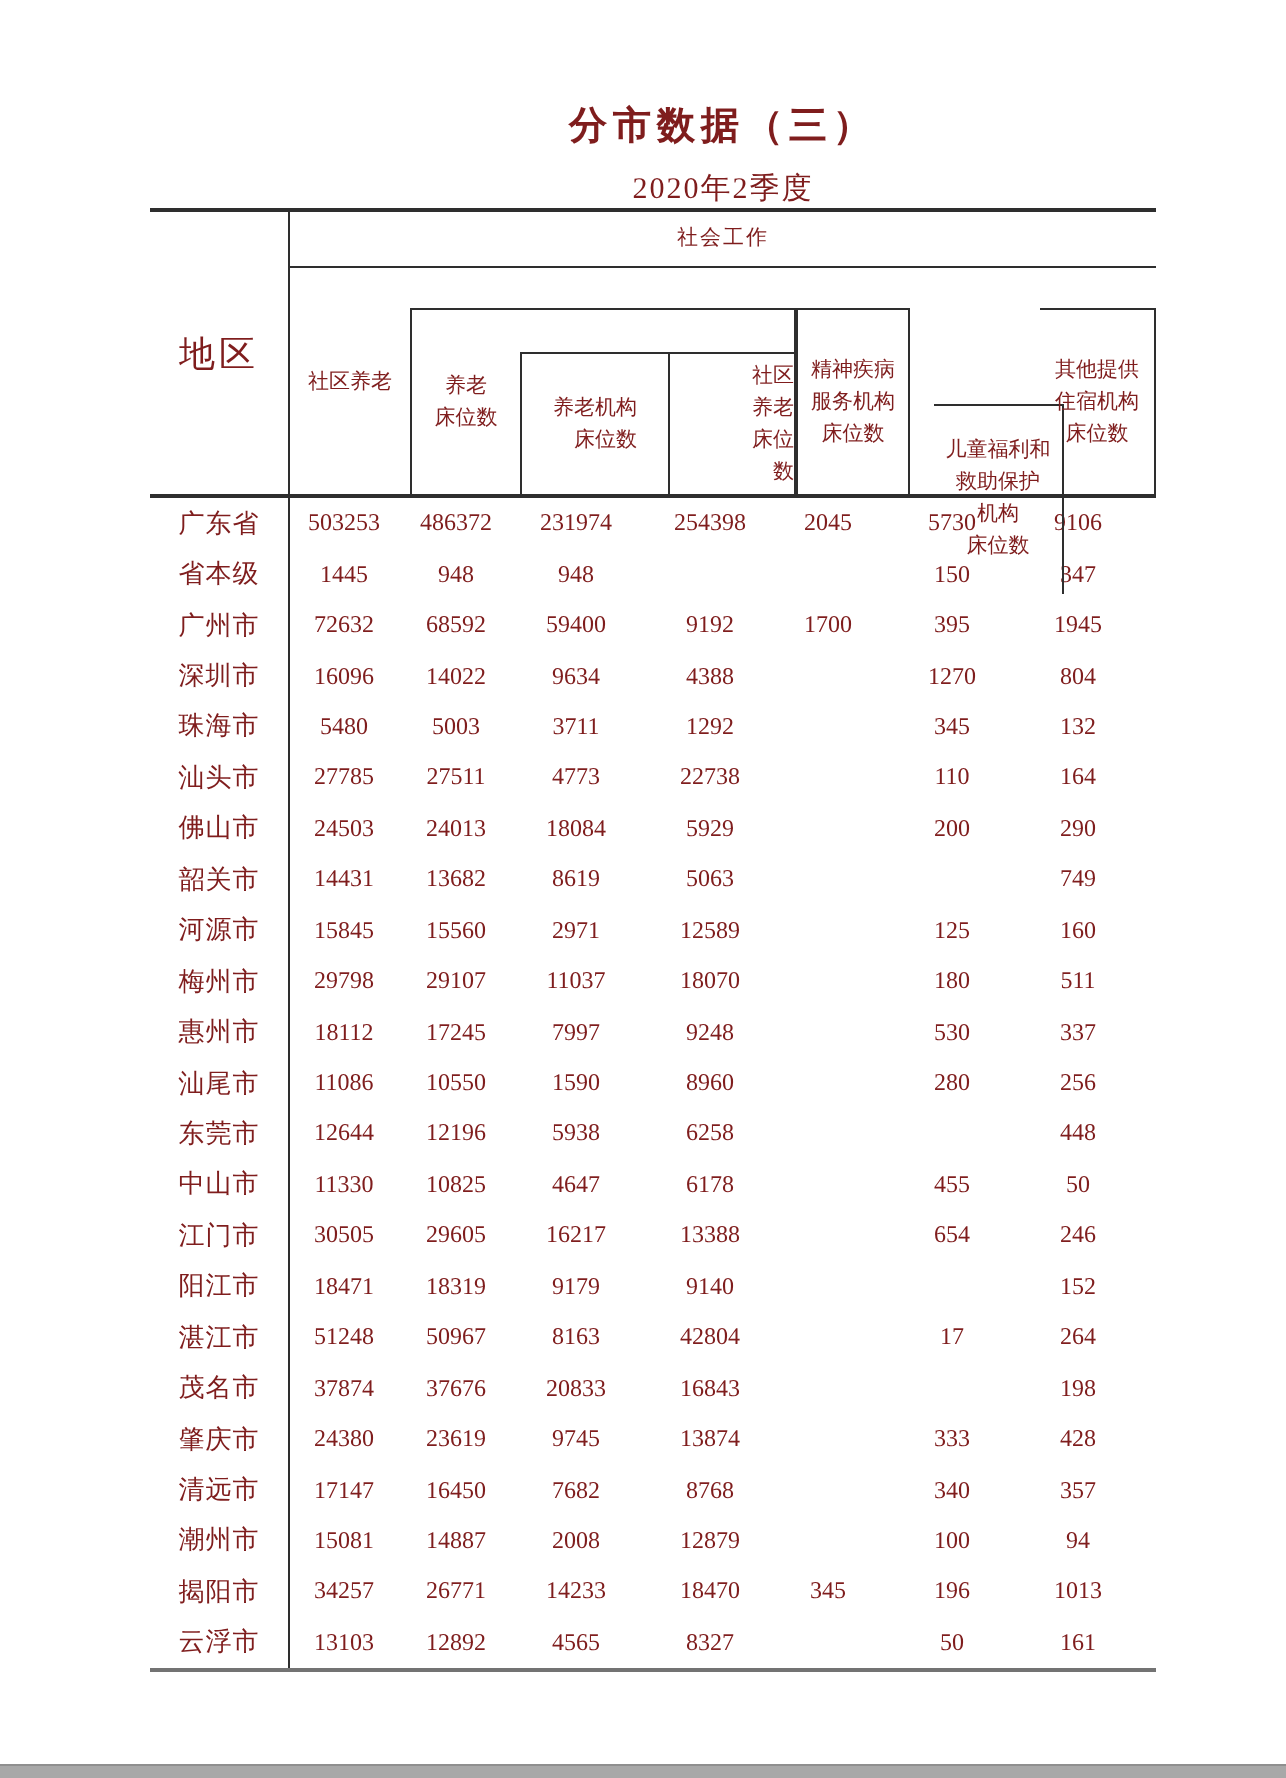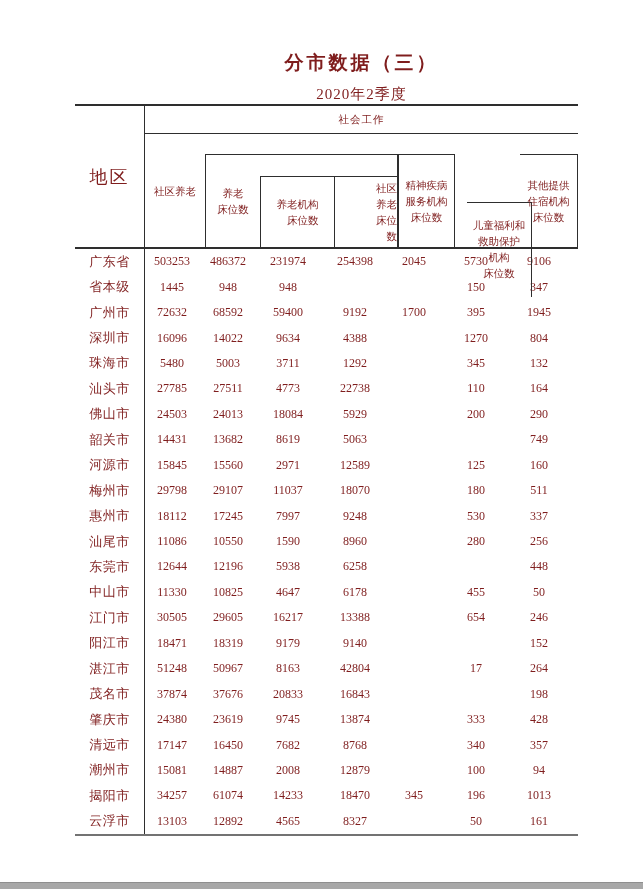--- a/index.html
+++ b/index.html
@@ -339,21 +339,21 @@
     <div class="td num c3">2008</div>
     <div class="td num c4">12879</div>
     <div class="td num c5"></div>
     <div class="td num c6">100</div>
     <div class="td num c7">94</div>
     <div class="td fill"></div>
   </div>
         <div class="trow">
     <div class="td region">揭阳市</div>
     <div class="td num c1">34257</div>
-    <div class="td num c2">61074</div>
+    <div class="td num c2">26771</div>
     <div class="td num c3">14233</div>
     <div class="td num c4">18470</div>
     <div class="td num c5">345</div>
     <div class="td num c6">196</div>
     <div class="td num c7">1013</div>
     <div class="td fill"></div>
   </div>
         <div class="trow">
     <div class="td region">云浮市</div>
     <div class="td num c1">13103</div>

